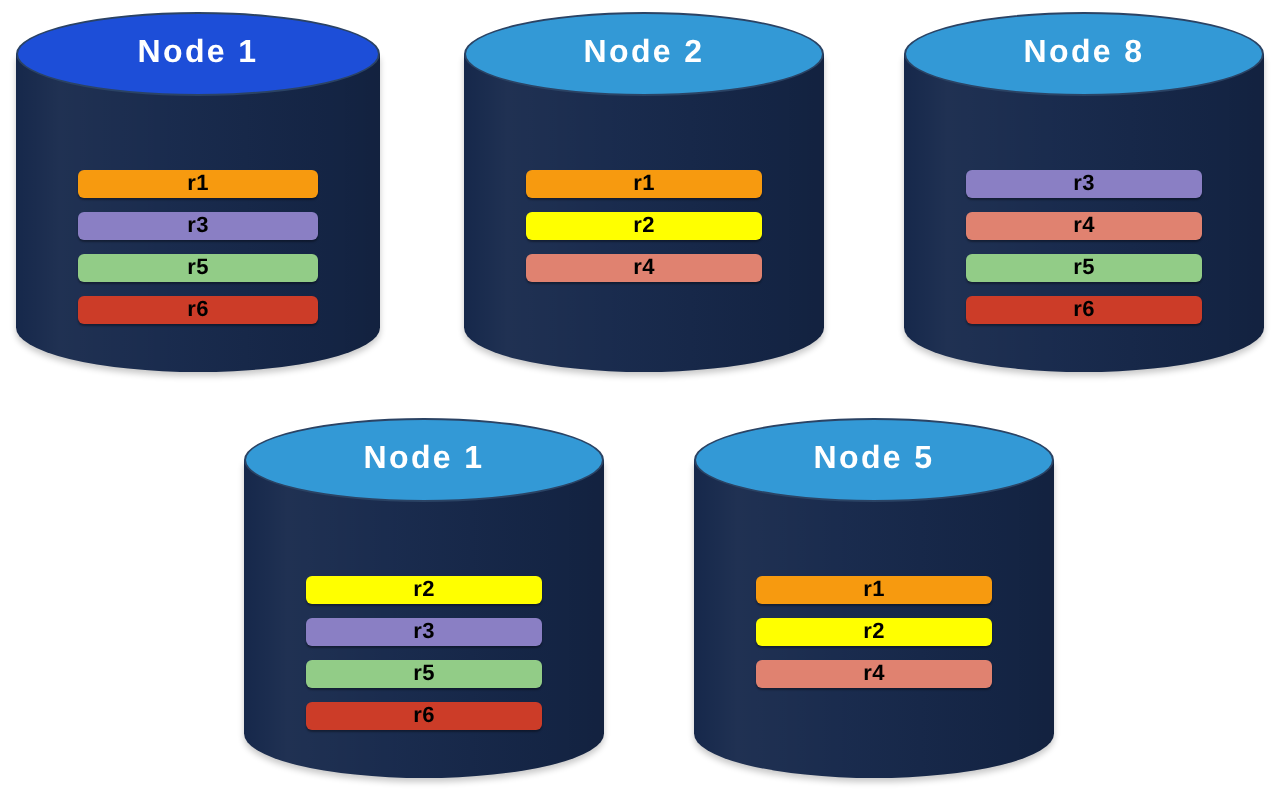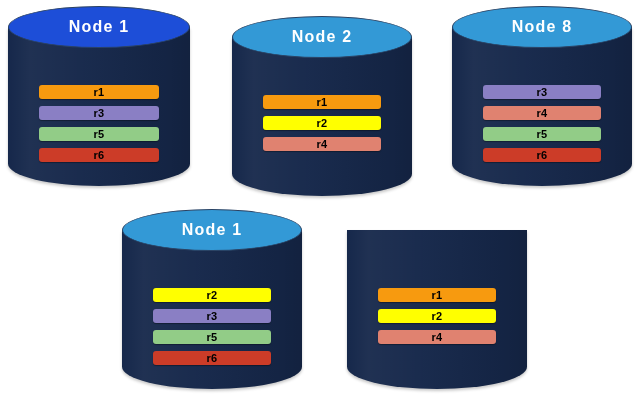--- a/index.html
+++ b/index.html
@@ -132,21 +132,21 @@
           <span class="replica-label" style="color: rgb(0, 0, 0);">r3</span>
         </div>
         <div class="replica" style="background: rgb(146, 204, 135);">
           <span class="replica-label" style="color: rgb(0, 0, 0);">r5</span>
         </div>
         <div class="replica" style="background: rgb(204, 60, 40);">
           <span class="replica-label" style="color: rgb(0, 0, 0);">r6</span>
         </div>
       </div>
     </div>
-    <div class="node" style="left: 232px; top: 16px; width: 180px; height: 180px;">
+    <div class="node" style="left: 232px; top: 6px; width: 180px; height: 180px;">
       <div class="node-body" style="background: rgb(22, 40, 75);"></div>
       <div class="node-top" style="background: rgb(51, 153, 214);">
         <span class="node-title" style="color: rgb(255, 255, 255);">Node  2</span>
       </div>
       <div class="replica-list">
         <div class="replica" style="background: rgb(247, 154, 15);">
           <span class="replica-label" style="color: rgb(0, 0, 0);">r1</span>
         </div>
         <div class="replica" style="background: rgb(255, 255, 0);">
           <span class="replica-label" style="color: rgb(0, 0, 0);">r2</span>
@@ -191,20 +191,23 @@
         <div class="replica" style="background: rgb(146, 204, 135);">
           <span class="replica-label" style="color: rgb(0, 0, 0);">r5</span>
         </div>
         <div class="replica" style="background: rgb(204, 60, 40);">
           <span class="replica-label" style="color: rgb(0, 0, 0);">r6</span>
         </div>
       </div>
     </div>
     <div class="node" style="left: 347px; top: 209px; width: 180px; height: 180px;">
       <div class="node-body" style="background: rgb(22, 40, 75);"></div>
+      <div class="node-top" style="background: rgb(51, 153, 214);">
+        <span class="node-title" style="color: rgb(255, 255, 255);">Node  5</span>
+      </div>
       <div class="replica-list">
         <div class="replica" style="background: rgb(247, 154, 15);">
           <span class="replica-label" style="color: rgb(0, 0, 0);">r1</span>
         </div>
         <div class="replica" style="background: rgb(255, 255, 0);">
           <span class="replica-label" style="color: rgb(0, 0, 0);">r2</span>
         </div>
         <div class="replica" style="background: rgb(224, 130, 112);">
           <span class="replica-label" style="color: rgb(0, 0, 0);">r4</span>
         </div>

